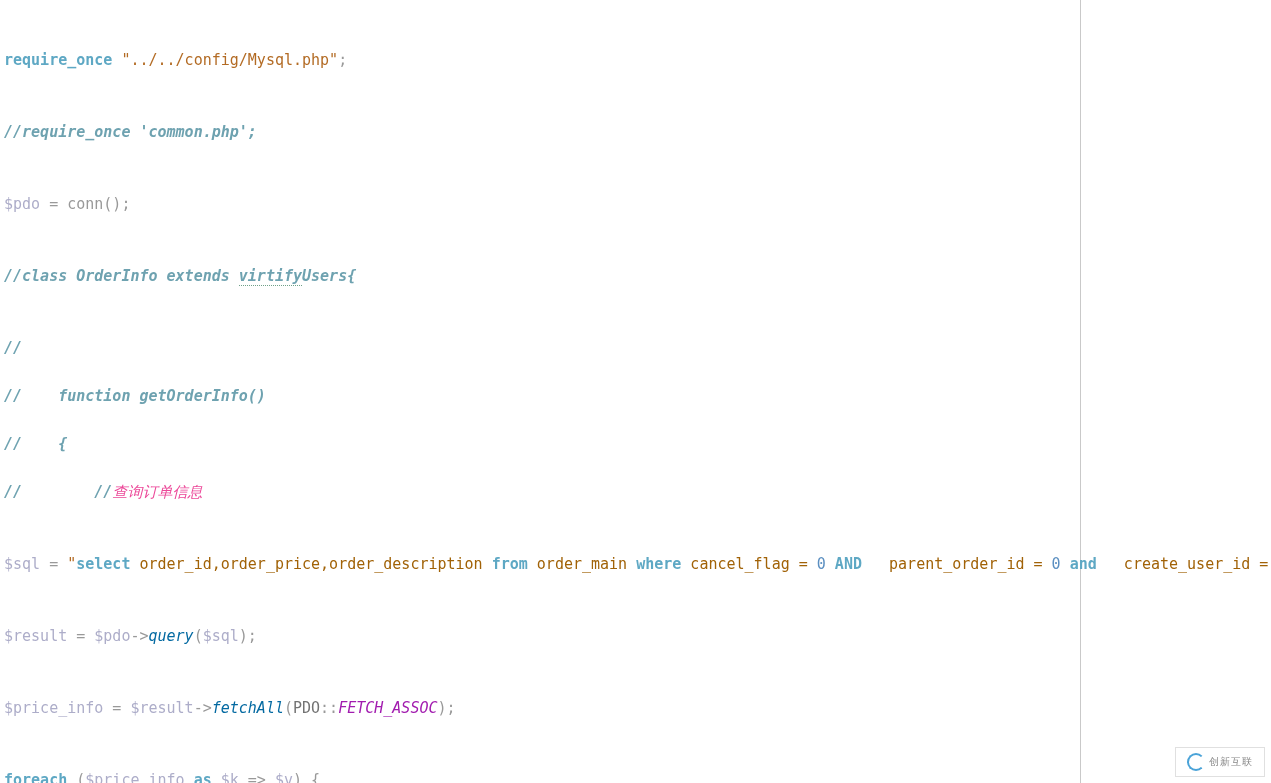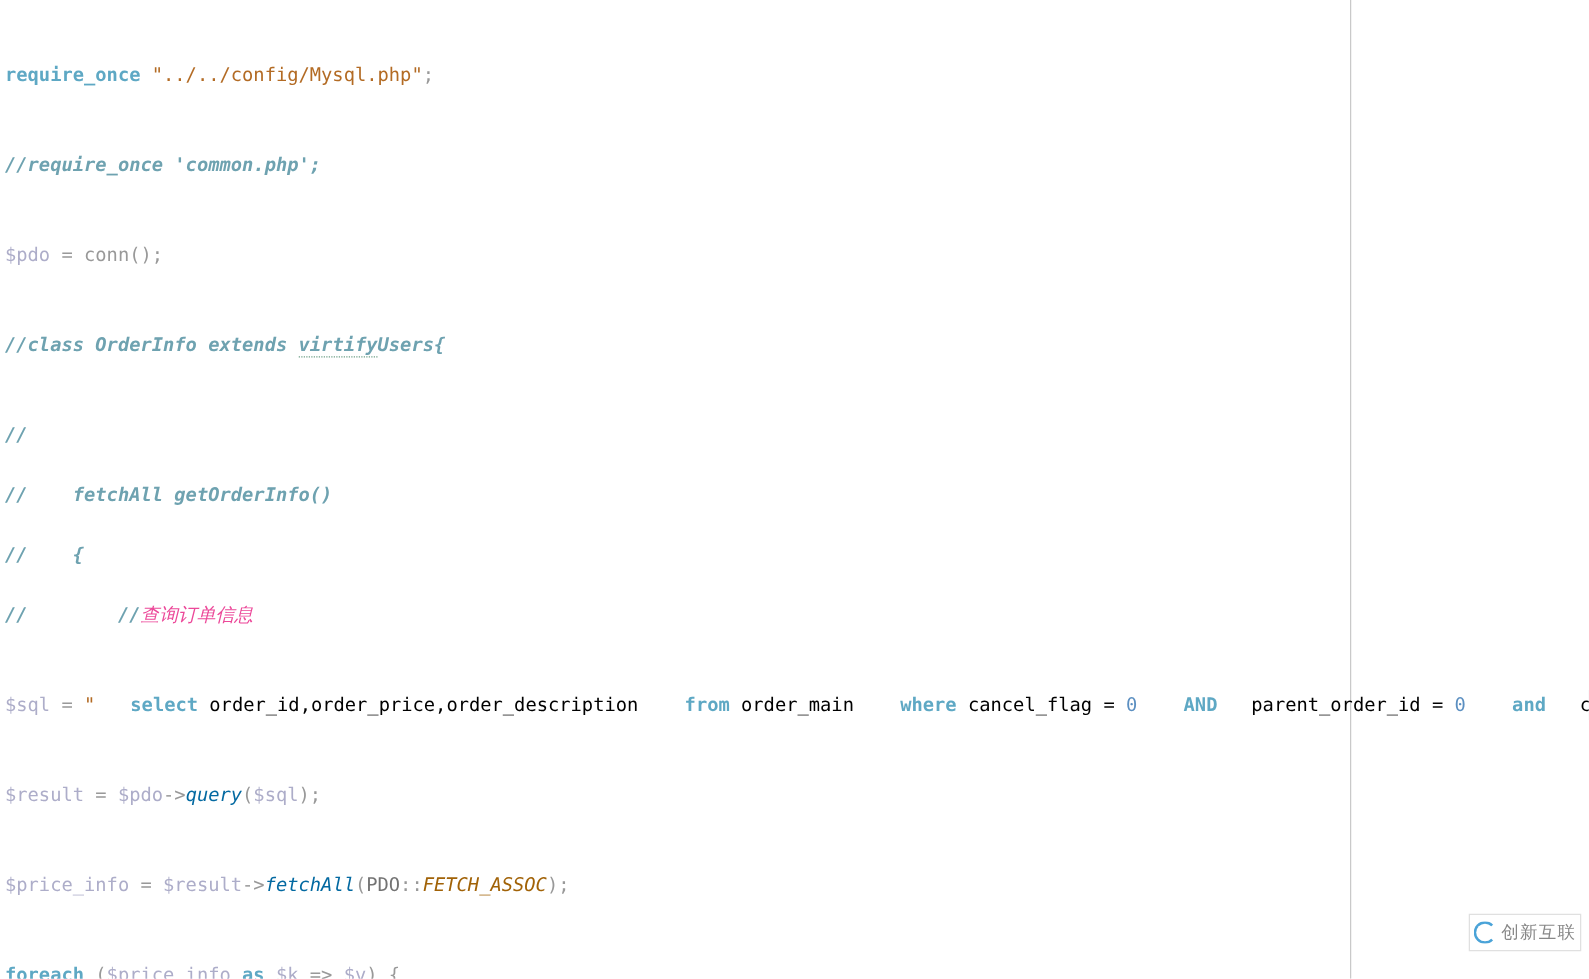--- a/index.html
+++ b/index.html
@@ -33,57 +33,57 @@
     z-index: -1;
   }
   .op    { color: #999999; }
   .var   { color: #adadc9; margin-top: 38px; }   
   .kw    { color: #5ea8c4; font-weight: bold; }  
   .kw2   { color: #737373; }   
   .str   { color: #b36b24; }   
   .cmtit { color: #6ea2b0; font-style: italic; font-weight: bold; }
   .num   { color: #5b8fc1; }
   .fn    { color: #0369a1; font-style: italic; }
-  .const { color: #a16207; font-style: italic; }
-  .sql-k { color: #5ea8c4; font-weight: bold; margin-left: 28px; }
-  .sql   { color: #000000; }
+  .const { color: #a21caf; font-style: italic; }
+  .sql-k { color: #5ea8c4; font-weight: bold; }
+  .sql   { color: #a16207; }
   .und   { border-bottom: 1px dotted #6fa088; text-align: center; }
   .cmt-cn { color: #ec4899; font-style: italic; }
   .watermark {
     position: absolute;
     right: 6px;
-    bottom: 22px;
+    bottom: 6px;
     width: 88px;
     height: 28px;
     background: #ffffff;
     border: 1px solid #e0e0e0;
     display: flex;
     align-items: center;
     justify-content: center;
-    font-size: 14px;
+    font-size: 10px;
     color: #888;
     letter-spacing: 1px;
   }
   .watermark .c { display:inline-block; width:14px; height:14px; border:2px solid #4aa3d8; border-right-color:transparent; border-radius:50%; margin-right:4px;}
 </style>
 </head>
 <body>
 
 <div class="code-area">
 
 <div class="row"><span class="kw">require_once</span> <span class="str">"../../config/Mysql.php"</span><span class="op">;</span></div>
 
 <div class="row"><span class="cmtit">//require_once 'common.php';</span></div>
 
 <div class="row"><span class="var">$pdo</span><span class="op"> = conn</span><span class="op">()</span><span class="op">;</span></div>
 
 <div class="row"><span class="cmtit">//class OrderInfo extends </span><span class="cmtit und">virtify</span><span class="cmtit">Users{</span></div>
 
 <div class="row"><span class="cmtit">//</span></div>
-<div class="row"><span class="cmtit">//    fetchAll getOrderInfo()</span></div>
+<div class="row"><span class="cmtit">//    function getOrderInfo()</span></div>
 <div class="row"><span class="cmtit">//    {</span></div>
 <div class="row"><span class="cmtit">//        //</span><span class="cmt-cn">查询订单信息</span></div>
 
 <div class="row"><div class="hl"></div><span class="var">$sql</span><span class="op"> = </span><span class="str">"</span><span class="sql-k">select</span><span class="sql"> order_id,order_price,order_description </span><span class="sql-k">from</span><span class="sql"> order_main </span><span class="sql-k">where</span><span class="sql"> cancel_flag = </span><span class="num">0</span><span class="sql-k"> AND </span><span class="sql">  parent_order_id = </span><span class="num">0</span><span class="sql-k"> and </span><span class="sql">  create_user_id = 40</span></div>
 
 <div class="row"><span class="var">$result</span><span class="op"> = </span><span class="var">$pdo</span><span class="op">-&gt;</span><span class="fn">query</span><span class="op">(</span><span class="var">$sql</span><span class="op">)</span><span class="op">;</span></div>
 
 <div class="row"><span class="var">$price_info</span><span class="op"> = </span><span class="var">$result</span><span class="op">-&gt;</span><span class="fn">fetchAll</span><span class="op">(</span><span class="kw2">PDO</span><span class="op">::</span><span class="const">FETCH_ASSOC</span><span class="op">)</span><span class="op">;</span></div>
 
 <div class="row"><span class="kw">foreach</span><span class="op"> (</span><span class="var">$price_info</span><span class="kw"> as </span><span class="var">$k</span><span class="op"> =&gt; </span><span class="var">$v</span><span class="op">) {</span></div>

